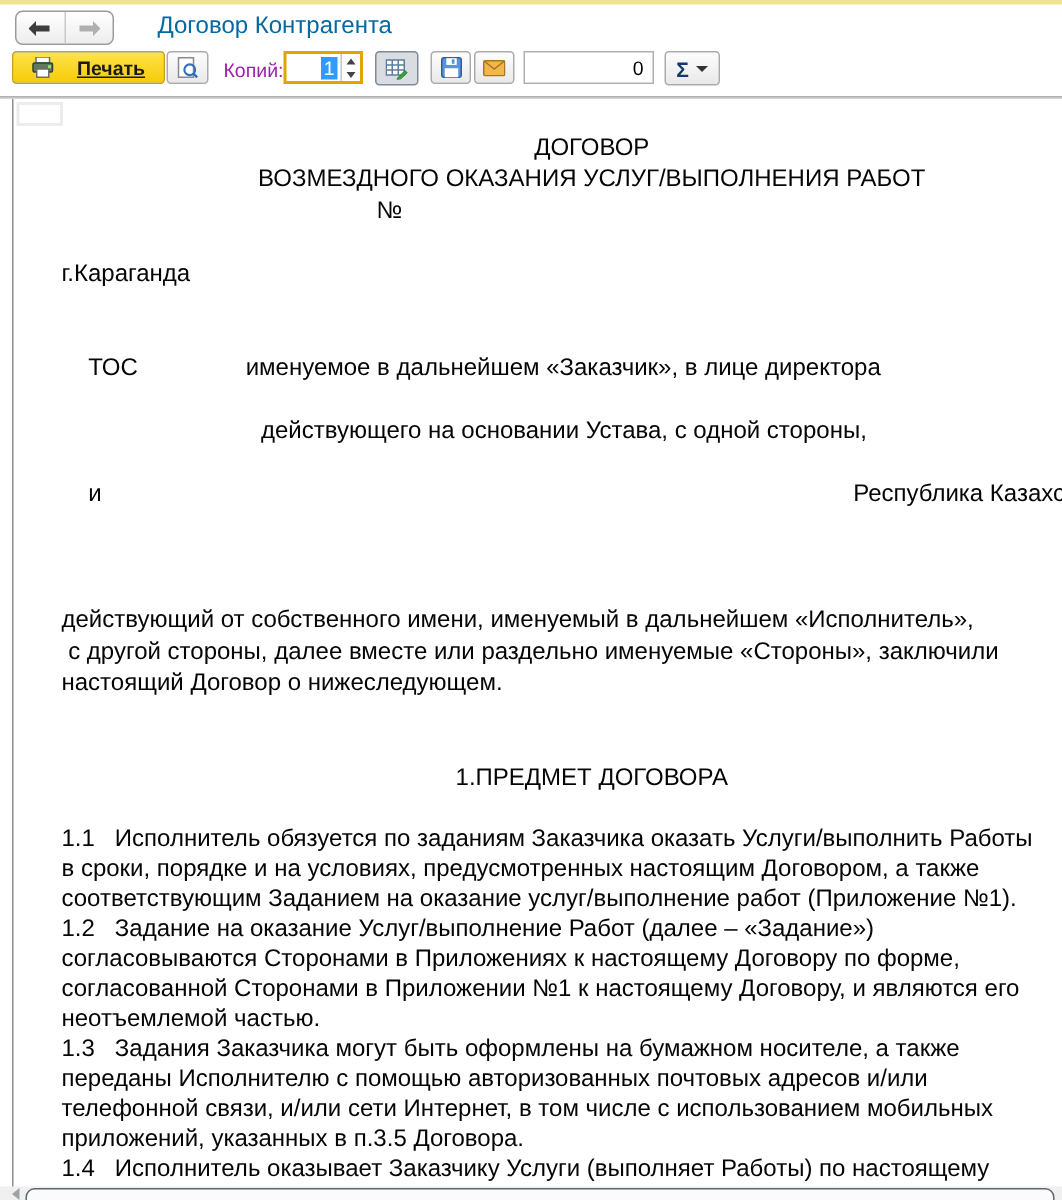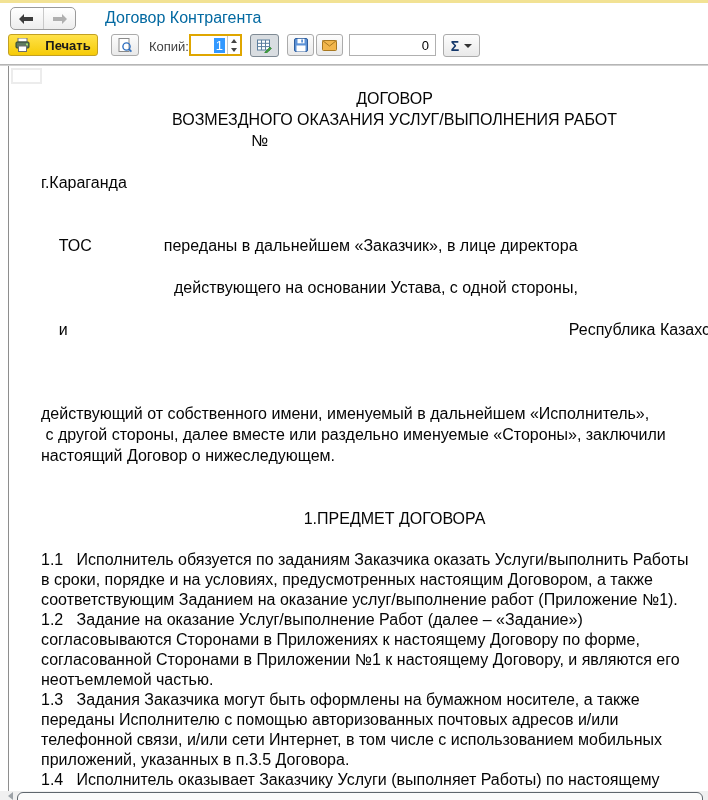--- a/index.html
+++ b/index.html
@@ -30,28 +30,29 @@
 
   
   .btn {
     position: absolute; top: 34px; height: 22px;
     border: 1px solid #ABABAB; border-radius: 3px;
     background: linear-gradient(#FDFDFD, #E9E9E9);
     display: flex; align-items: center; justify-content: center;
     cursor: pointer;
   }
   .btn-print {
-    left: 8px; width: 90px;
+    left: 8px; width: 102px;
     background: linear-gradient(#FFE24A, #F6CB07);
     border-color: #C2A023;
     font-size: 13px; font-weight: bold; color: #1A1A1A;
     gap: 15px;
+    text-decoration: underline;
   }
   .btn-preview { left: 111px; width: 28px; }
-  .copies-label { position: absolute; left: 149px; top: 39px; font-size: 13px; color: #404040; }
+  .copies-label { position: absolute; left: 149px; top: 39px; font-size: 13px; color: #a21caf; }
   .spinner {
     position: absolute; left: 189px; top: 34px; width: 53px; height: 22px;
     border: 2px solid #DFA600; background: #fff; display: flex;
   }
   .spin-value {
     flex: 1; display: flex; align-items: center; justify-content: flex-end;
     padding-right: 2px; font-size: 13px;
   }
   .spin-value .sel { background: #3399FF; color: #fff; padding: 0 2px; }
   .spin-btns { width: 13px; border-left: 1px solid #C6C6C6; display: flex; flex-direction: column; }
@@ -209,21 +210,21 @@
 <div class="doc">
   <div class="cell-cursor"></div>
 
   <div class="line center">ДОГОВОР</div>
   <div class="line center">ВОЗМЕЗДНОГО ОКАЗАНИЯ УСЛУГ/ВЫПОЛНЕНИЯ РАБОТ</div>
   <div class="line num-line">№</div>
 
   <div class="line gap1">г.Караганда</div>
 
   <div class="line gap1">
-    <span class="cust-label">ТОС</span><span>переданы в дальнейшем «Заказчик», в лице директора</span>
+    <span class="cust-label">ТОС</span><span>именуемое в дальнейшем «Заказчик», в лице директора</span>
   </div>
   <div class="line" style="margin-left:165px">действующего на основании Устава, с одной стороны,</div>
   <div class="line">
     <span class="and-label">и</span><span>Республика Казахстан</span>
   </div>
 
   <div class="line gap2">действующий от собственного имени, именуемый в дальнейшем «Исполнитель»,</div>
   <div class="line"> с другой стороны, далее вместе или раздельно именуемые «Стороны», заключили</div>
   <div class="line">настоящий Договор о нижеследующем.</div>
 

